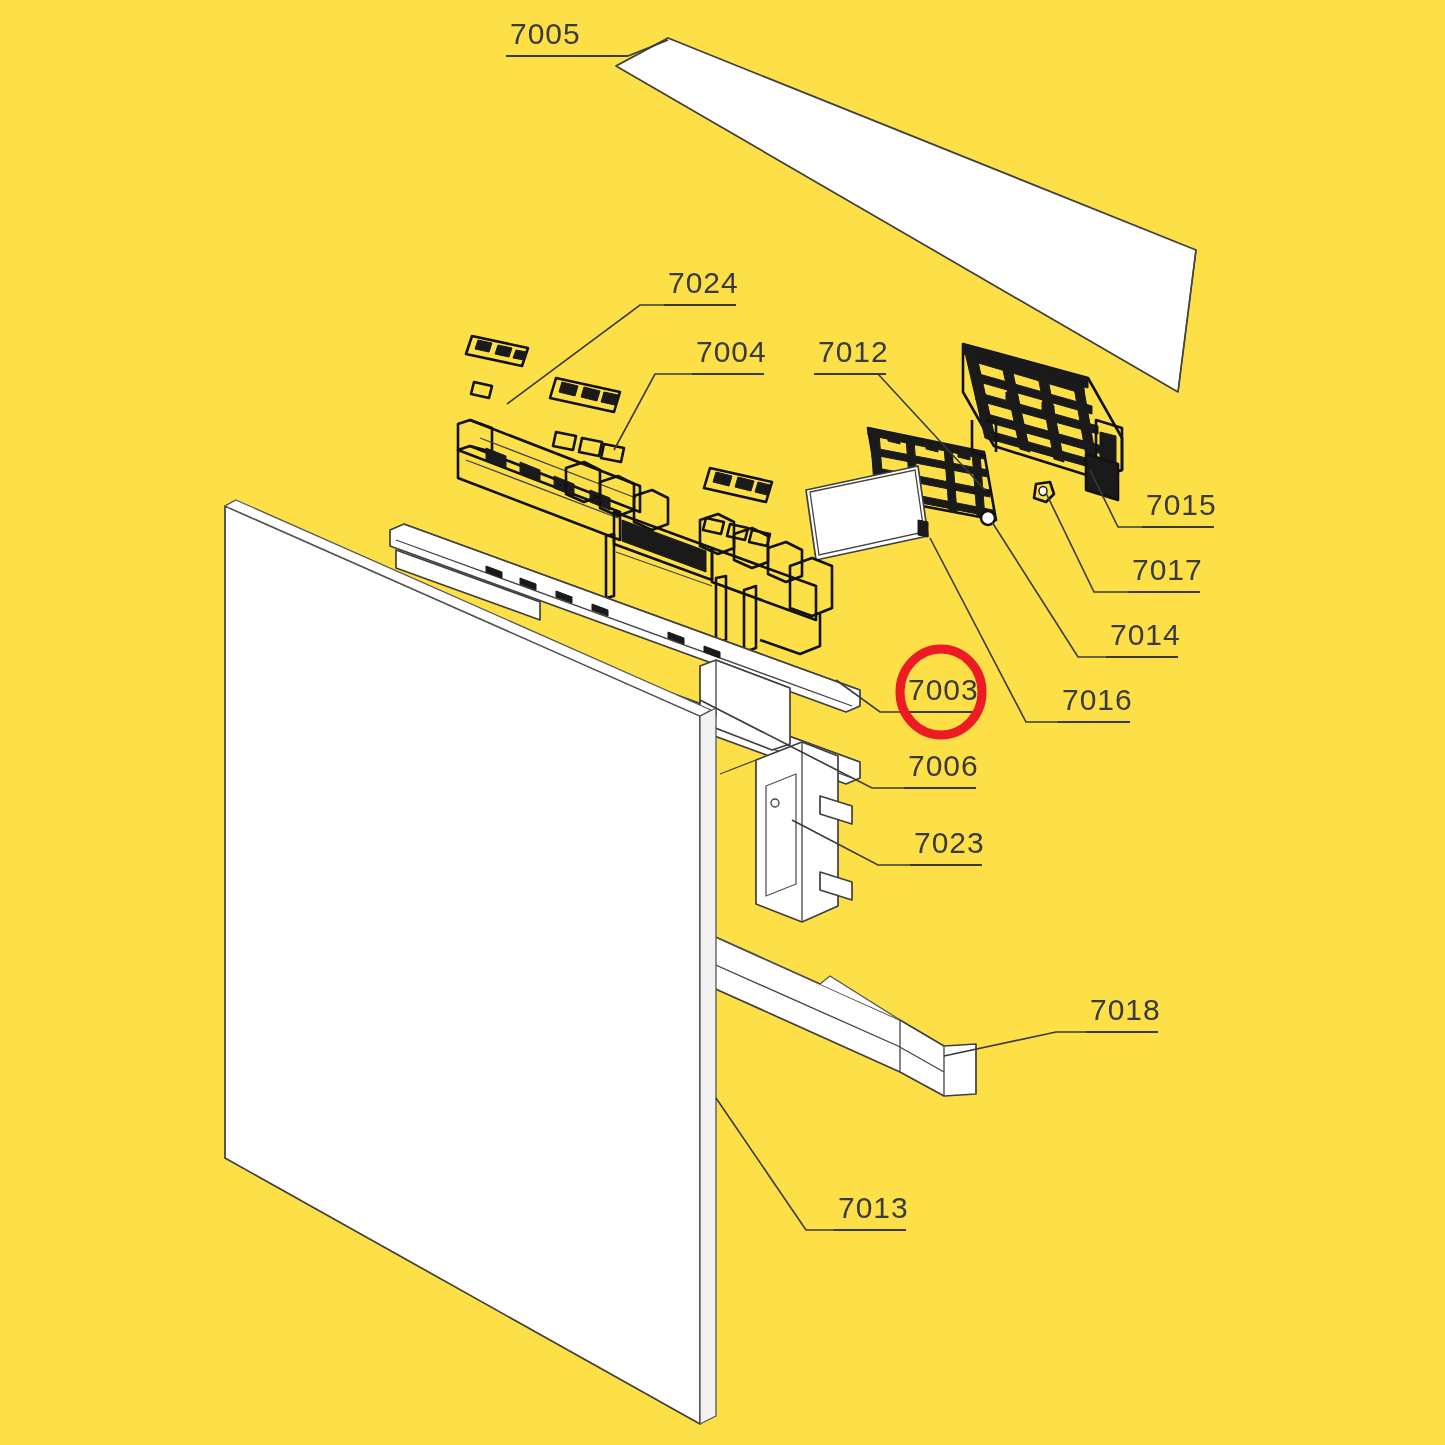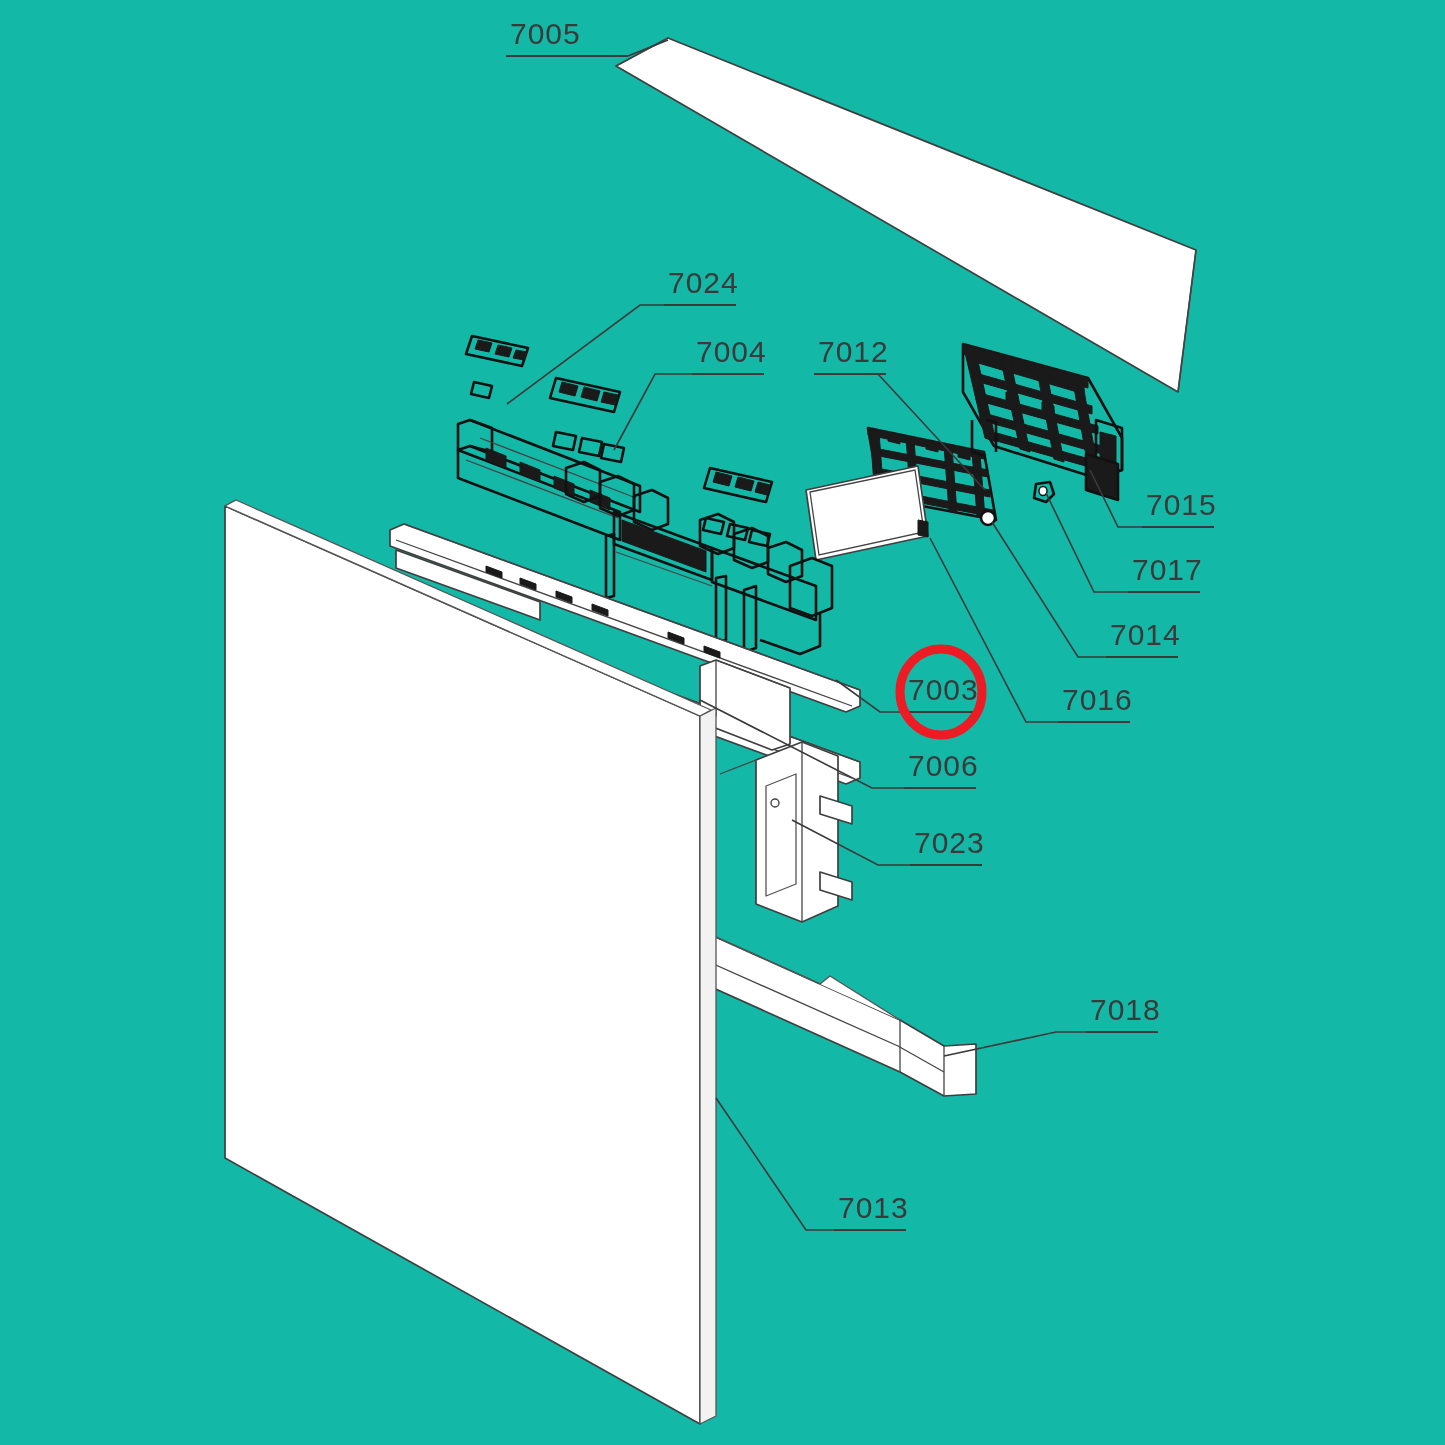--- a/index.html
+++ b/index.html
@@ -1,18 +1,18 @@
 <!DOCTYPE html>
 <html><head>
 <meta charset="utf-8">
 <style>
   html,body{margin:0;padding:0;background:#ffffff;}
   body{width:1445px;height:1445px;overflow:hidden;
        font-family:"Liberation Sans", sans-serif;}
-  #stage{position:relative;width:1445px;height:1445px;background:#14b8a6;}
+  #stage{position:relative;width:1445px;height:1445px;background:#fde047;}
   svg#diagram{position:absolute;left:0;top:0;width:1445px;height:1445px;display:block;}
   .lbl{font-family:"Liberation Sans", sans-serif;font-size:30px;fill:#3a3a3a;
        letter-spacing:1px;}
   .leader{fill:none;stroke:#3a3a3a;stroke-width:1.6;}
   .ul{stroke:#3a3a3a;stroke-width:2.2;}
   .outline{fill:#ffffff;stroke:#3f3f3f;stroke-width:1.7;stroke-linejoin:round;}
   .outline-thin{fill:#ffffff;stroke:#555;stroke-width:1.3;stroke-linejoin:round;}
   .edge{fill:#f2f2f2;stroke:#555;stroke-width:1.3;stroke-linejoin:round;}
   .dark{fill:#1a1a1a;stroke:#1a1a1a;stroke-width:1;}
   .darkline{fill:none;stroke:#111;stroke-width:2.6;stroke-linejoin:round;}

